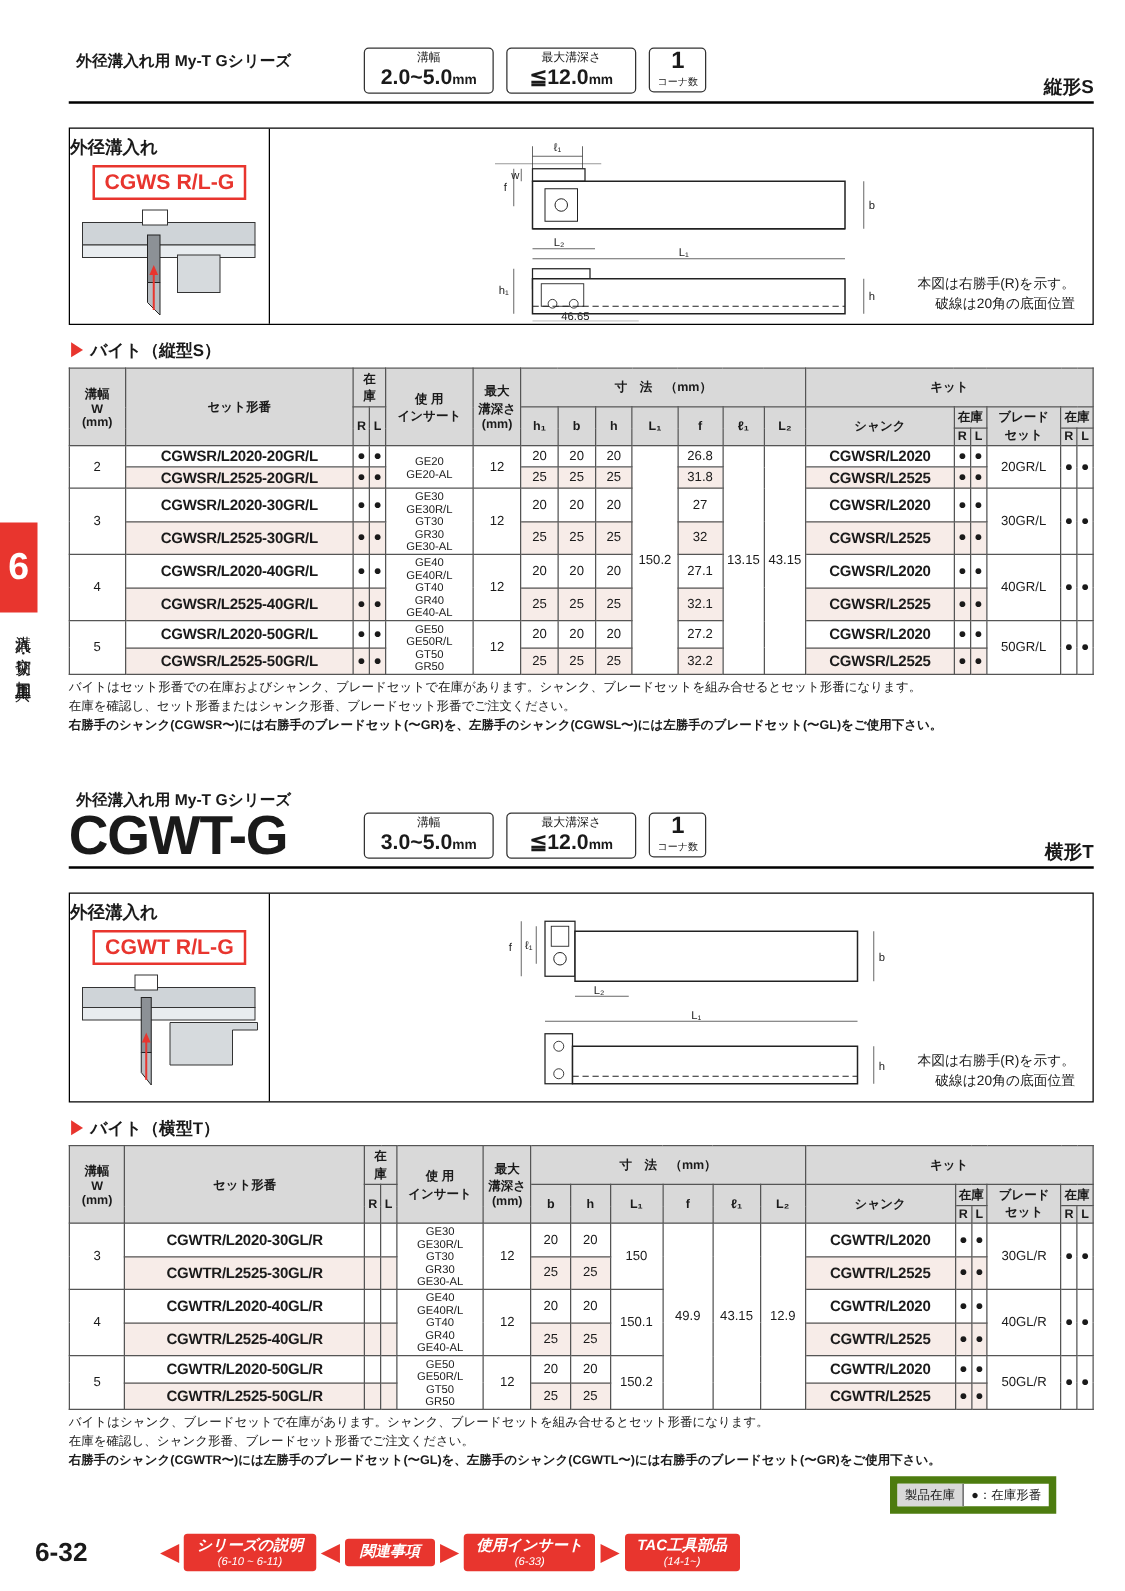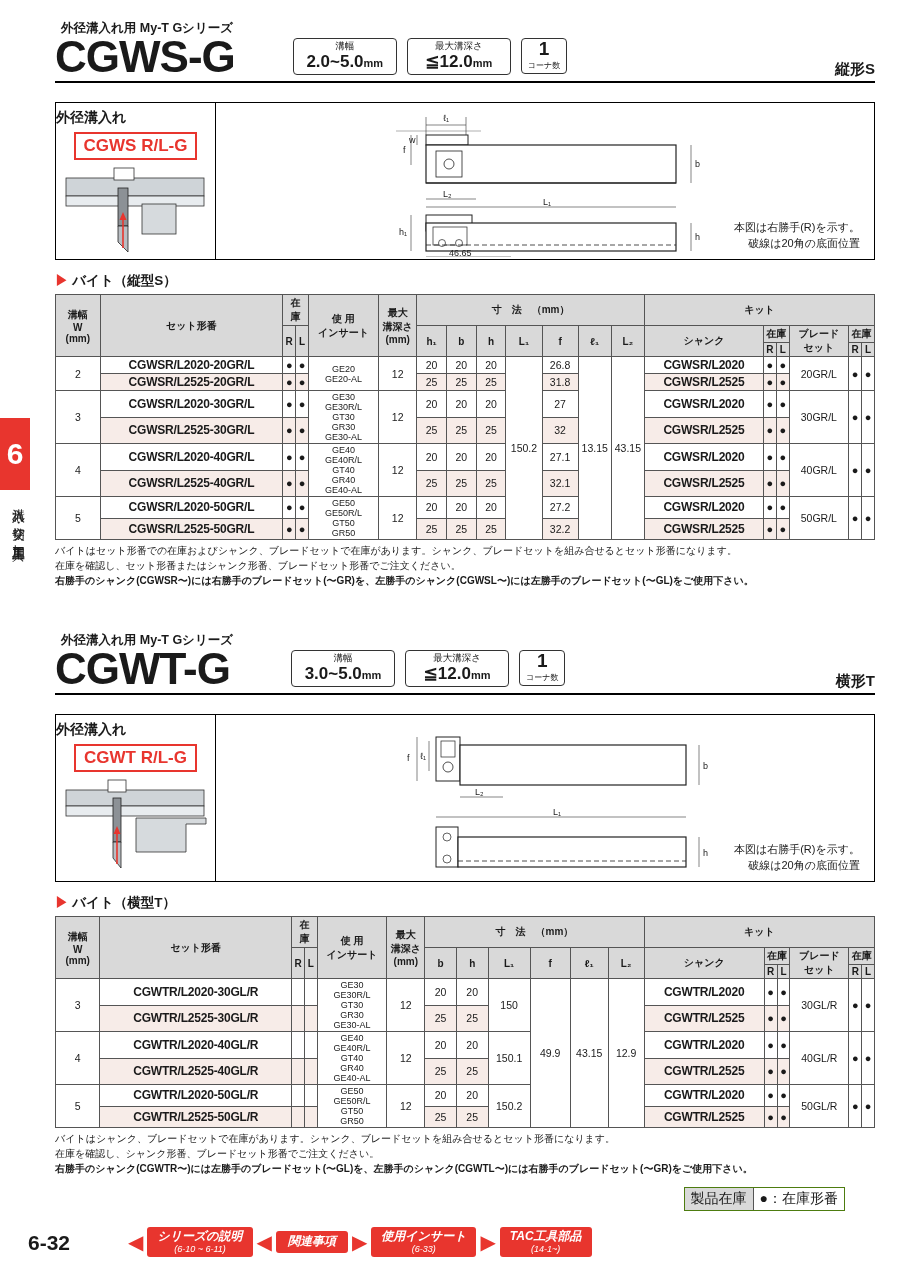--- a/index.html
+++ b/index.html
@@ -83,41 +83,40 @@
   .chips { position: absolute; left: 128px; bottom: 16px; display: flex; align-items: center; gap: 4px; }
   .chev { color: #e8352e; font-size: 20px; line-height: 1; }
   .chip {
     background: #e8352e; color: #fff; border-radius: 3px; text-align: center;
     padding: 3px 10px; line-height: 1.15; font-style: italic;
   }
   .chip .c1 { font-size: 12px; font-weight: bold; }
   .chip .c2 { font-size: 9px; }
   .chip.solid { padding: 4px 12px; }
   .stock-legend {
-    position: absolute; right: 55px; bottom: 62px; border: 1px solid #4d7c0f;
-    font-size: 14px; background: #fff;
+    position: absolute; right: 55px; bottom: 62px; border: 6px solid #4d7c0f;
+    font-size: 10px; background: #fff;
   }
   .stock-legend span { display: inline-block; padding: 2px 6px; }
   .stock-legend .lbl { background: #d9d9d9; border-right: 1px solid #555; }
 
   svg text { font-family: "Liberation Sans", sans-serif; }
 </style>
 </head>
 <body>
 
 <div class="page">
 
   <div class="side-tab">6</div>
   <div class="side-text">溝入れ・突切り加工用工具</div>
 
   <div class="sec" style="top:20px;">
     <div class="hdr-row">
       <div>
         <div class="sec-sub">外径溝入れ用 My-T Gシリーズ</div>
-        <div class="sec-title">CGWS-G</div>
       </div>
       <div class="hdr-badges">
         <div class="badge">
           <div class="b-label">溝幅</div>
           <div class="b-val"><span>2.0~5.0</span><span class="u">mm</span></div>
         </div>
         <div class="badge">
           <div class="b-label">最大溝深さ</div>
           <div class="b-val"><span>≦12.0</span><span class="u">mm</span></div>
         </div>

